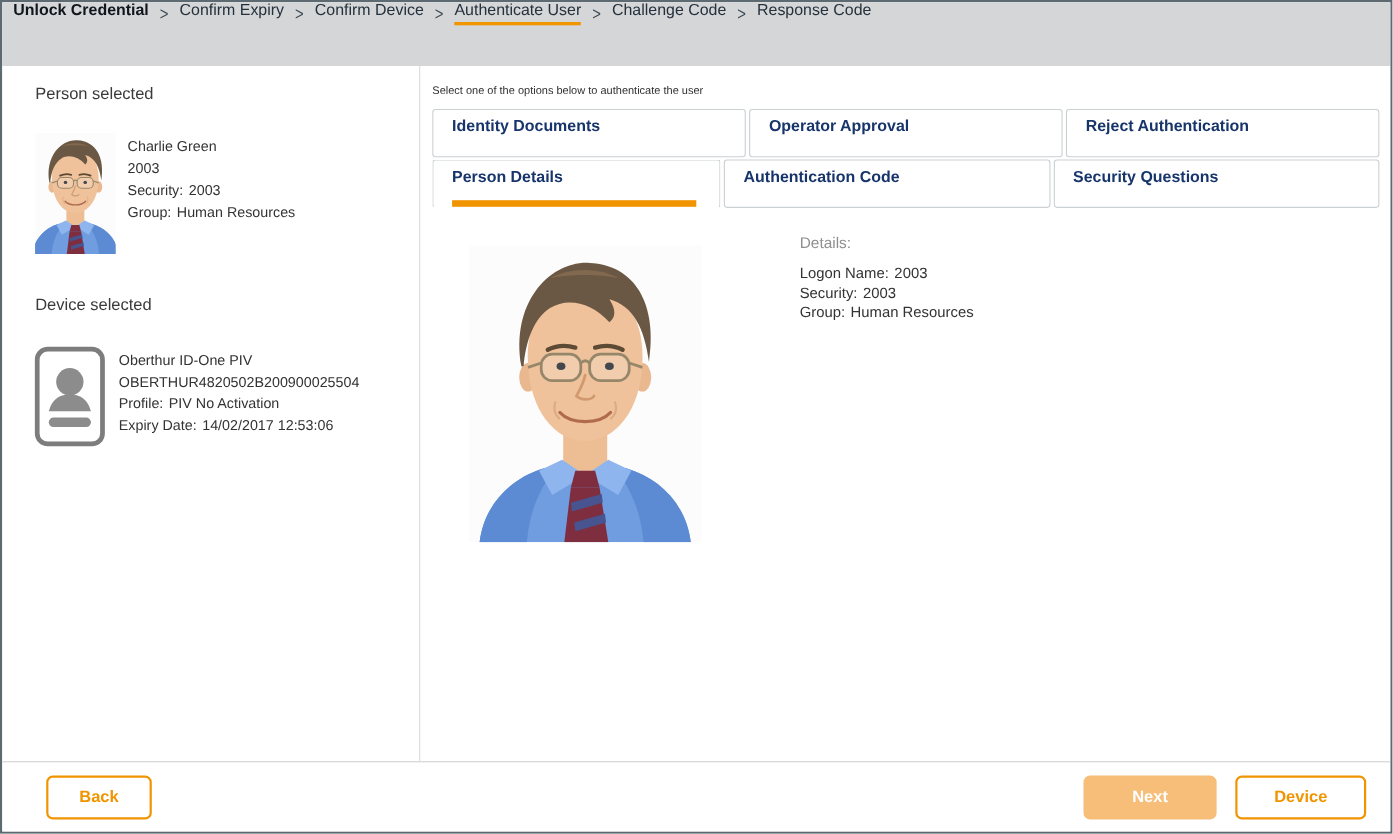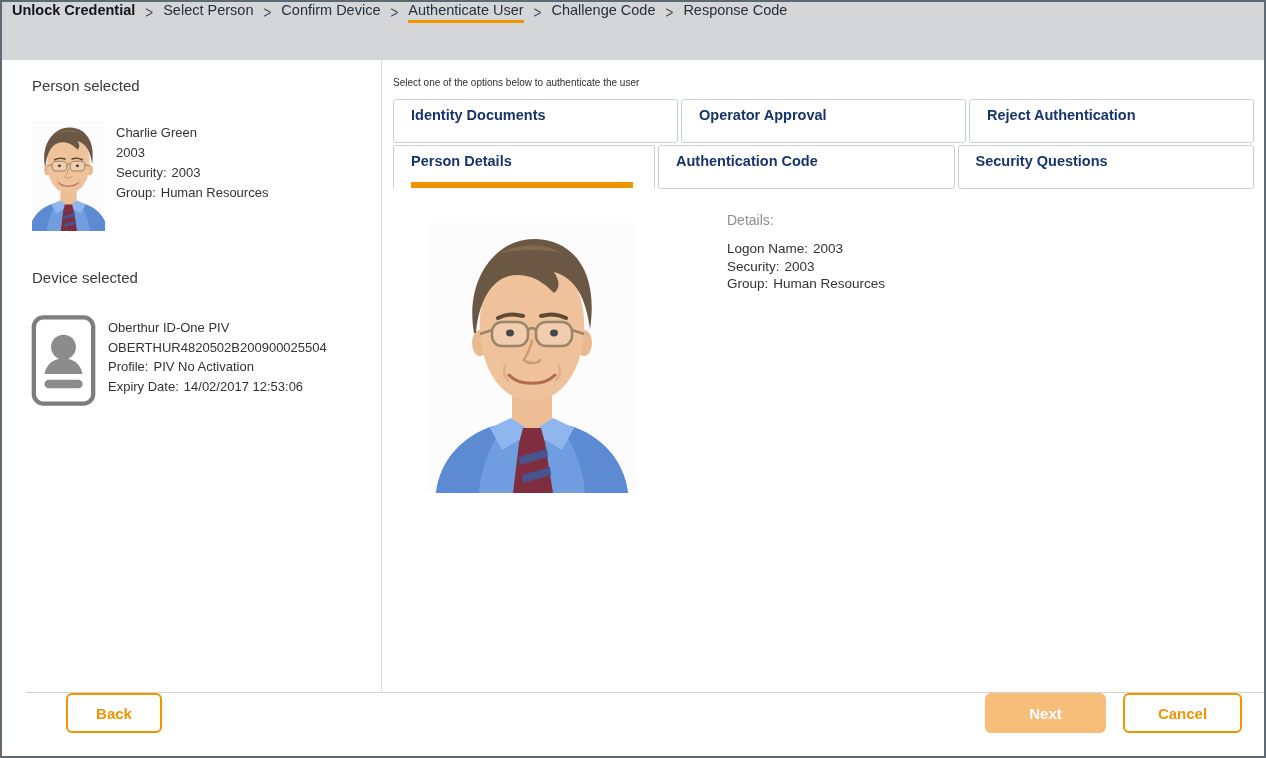--- a/index.html
+++ b/index.html
@@ -76,23 +76,22 @@
   .tab-content{display:flex;margin-top:23px;}
   .photo-lg{width:212px;height:270px;display:block;margin:11px 0 0 33px;flex:0 0 212px;}
   .details{margin-left:89px;padding-top:0;}
   .details-heading{font-size:14px;color:var(--muted);margin-bottom:12px;}
   .detail-rows{font-size:13.5px;line-height:17.5px;color:var(--text);}
   
   .footer{
     height:64px;flex:0 0 64px;
     border-top:1px solid #d2d2d2;
     background:#fff;
-    display:flex;align-items:flex-start;
+    display:flex;align-items:center;
     padding:0 22px 0 40px;
-    margin-left:24px;
   }
   .spacer{flex:1 1 auto;}
   .btn{
     height:40px;border-radius:6px;
     font-family:"Liberation Sans", sans-serif;
     font-size:15px;font-weight:700;
     cursor:pointer;
   }
   .btn.outline{
     background:#fff;border:2px solid var(--accent);color:var(--accent);
@@ -166,21 +165,21 @@
   <header class="crumb-bar">
     <nav class="crumbs">
 
         <span class="crumb-item">
 
           <span class="crumb bold">Unlock Credential</span>
         </span>
 
         <span class="crumb-item">
           <span class="crumb-sep">&gt;</span>
-          <span class="crumb">Select Person</span>
+          <span class="crumb">Confirm Expiry</span>
         </span>
 
         <span class="crumb-item">
           <span class="crumb-sep">&gt;</span>
           <span class="crumb">Confirm Device</span>
         </span>
 
         <span class="crumb-item">
           <span class="crumb-sep">&gt;</span>
           <span class="crumb active">Authenticate User</span>
@@ -281,16 +280,16 @@
           </div>
         </div>
       </div>
     </section>
   </div>
 
   <footer class="footer">
     <button class="btn outline btn-back">Back</button>
     <div class="spacer"></div>
     <button class="btn primary btn-next disabled" aria-disabled="true">Next</button>
-    <button class="btn outline btn-cancel">Cancel</button>
+    <button class="btn outline btn-cancel">Device</button>
   </footer>
 
 </div>
 
 </body></html>

